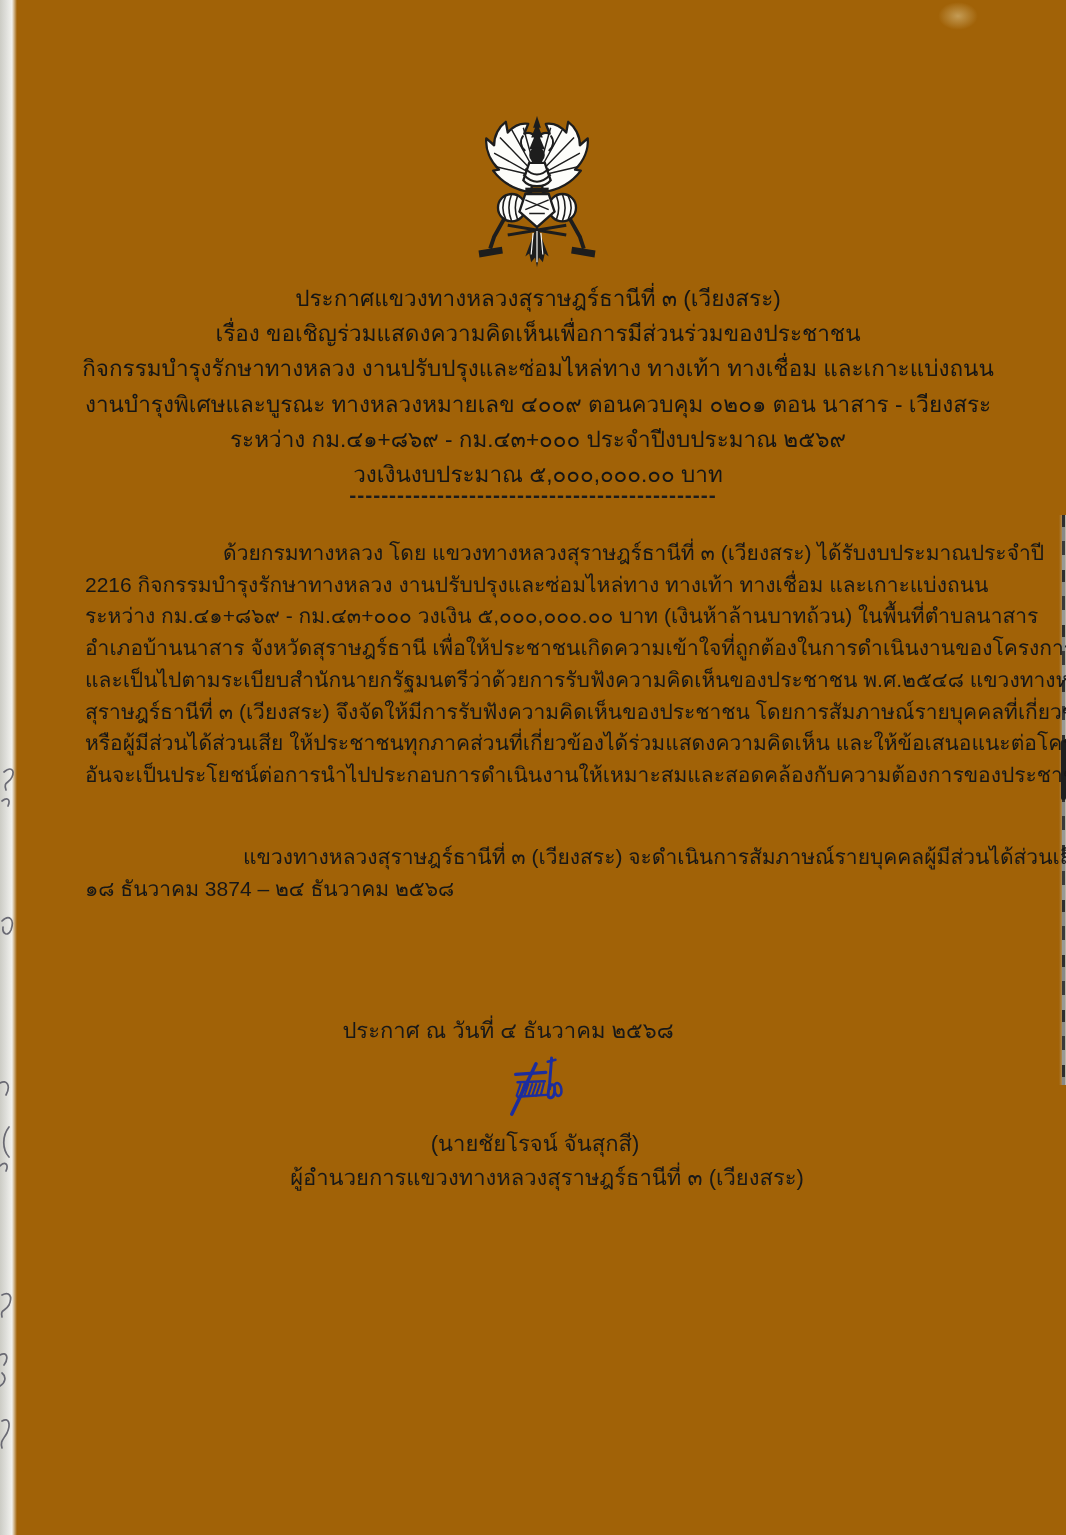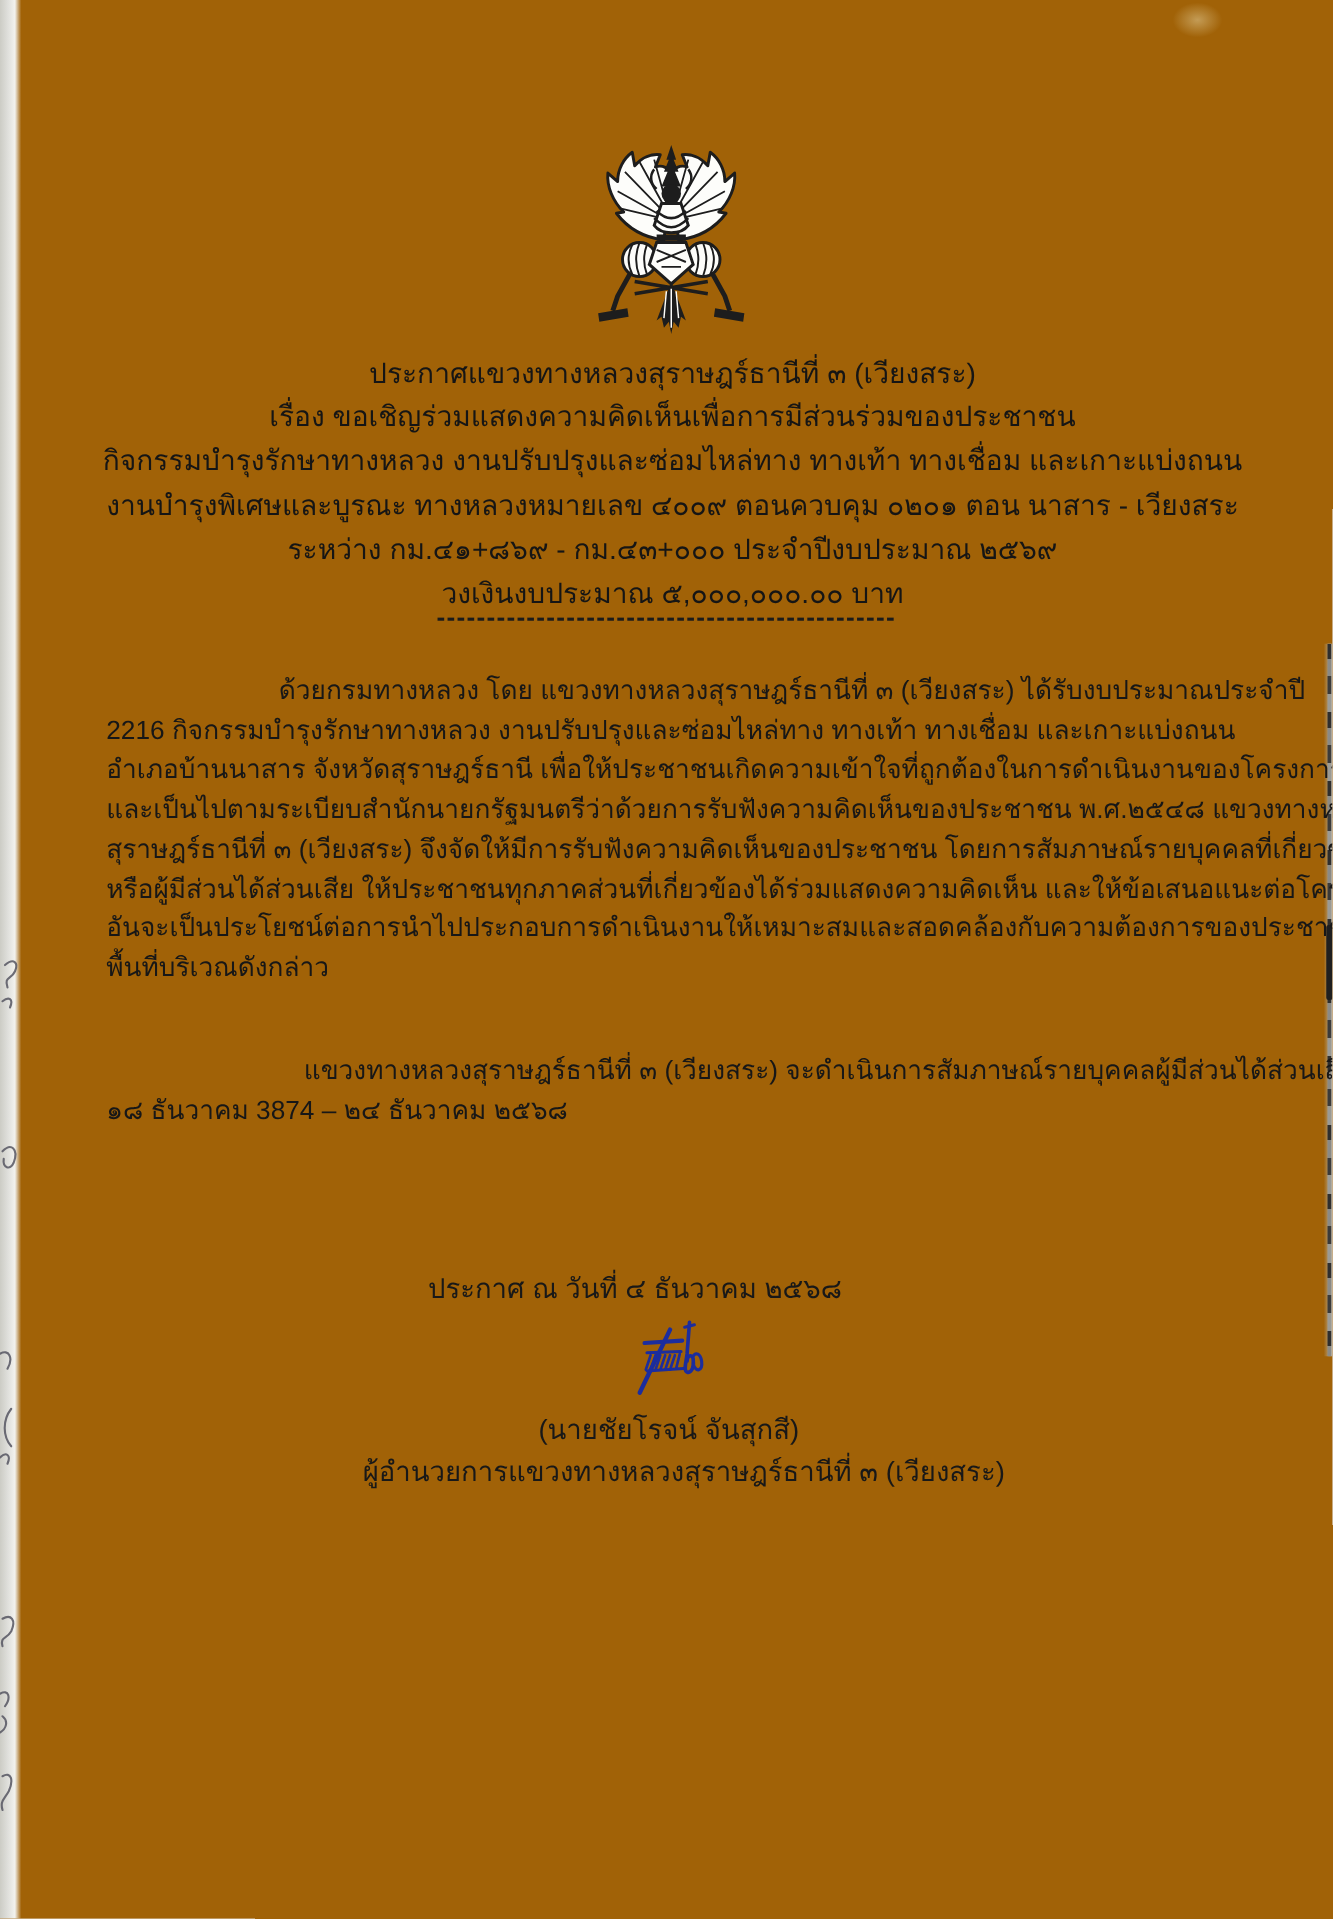--- a/index.html
+++ b/index.html
@@ -136,26 +136,26 @@
     <div>กิจกรรมบำรุงรักษาทางหลวง งานปรับปรุงและซ่อมไหล่ทาง ทางเท้า ทางเชื่อม และเกาะแบ่งถนน</div>
     <div>งานบำรุงพิเศษและบูรณะ ทางหลวงหมายเลข ๔๐๐๙ ตอนควบคุม ๐๒๐๑ ตอน  นาสาร - เวียงสระ</div>
     <div>ระหว่าง กม.๔๑+๘๖๙ - กม.๔๓+๐๐๐ ประจำปีงบประมาณ ๒๕๖๙</div>
     <div>วงเงินงบประมาณ ๕,๐๐๐,๐๐๐.๐๐ บาท</div>
   </div>
   <div class="separator">----------------------------------------------</div>
 
   <div class="para p1">
     <div class="indent-1">ด้วยกรมทางหลวง โดย แขวงทางหลวงสุราษฎร์ธานีที่ ๓ (เวียงสระ) ได้รับงบประมาณประจำปี</div>
     <div>2216 กิจกรรมบำรุงรักษาทางหลวง งานปรับปรุงและซ่อมไหล่ทาง ทางเท้า ทางเชื่อม และเกาะแบ่งถนน</div>
+    <div>ระหว่าง กม.๔๑+๘๖๙ - กม.๔๓+๐๐๐ วงเงิน ๕,๐๐๐,๐๐๐.๐๐ บาท (เงินห้าล้านบาทถ้วน) ในพื้นที่ตำบลนาสาร</div>
     <div>อำเภอบ้านนาสาร จังหวัดสุราษฎร์ธานี เพื่อให้ประชาชนเกิดความเข้าใจที่ถูกต้องในการดำเนินงานของโครงการ</div>
     <div>และเป็นไปตามระเบียบสำนักนายกรัฐมนตรีว่าด้วยการรับฟังความคิดเห็นของประชาชน พ.ศ.๒๕๔๘ แขวงทางหลวง</div>
     <div>สุราษฎร์ธานีที่ ๓ (เวียงสระ) จึงจัดให้มีการรับฟังความคิดเห็นของประชาชน โดยการสัมภาษณ์รายบุคคลที่เกี่ยวข้อง</div>
     <div>หรือผู้มีส่วนได้ส่วนเสีย ให้ประชาชนทุกภาคส่วนที่เกี่ยวข้องได้ร่วมแสดงความคิดเห็น และให้ข้อเสนอแนะต่อโครงการ</div>
     <div>อันจะเป็นประโยชน์ต่อการนำไปประกอบการดำเนินงานให้เหมาะสมและสอดคล้องกับความต้องการของประชาชนใน</div>
-    <div>พื้นที่บริเวณดังกล่าว</div>
   </div>
 
   <div class="para p2">
     <div class="indent-2">แขวงทางหลวงสุราษฎร์ธานีที่ ๓ (เวียงสระ)  จะดำเนินการสัมภาษณ์รายบุคคลผู้มีส่วนได้ส่วนเสีย</div>
     <div>๑๘ ธันวาคม 3874 – ๒๔ ธันวาคม ๒๕๖๘</div>
   </div>
 
   <div class="date-line">ประกาศ ณ วันที่ ๔ ธันวาคม ๒๕๖๘</div>
 
   <svg class="signature" width="68" height="70" viewBox="0 0 70 70">

